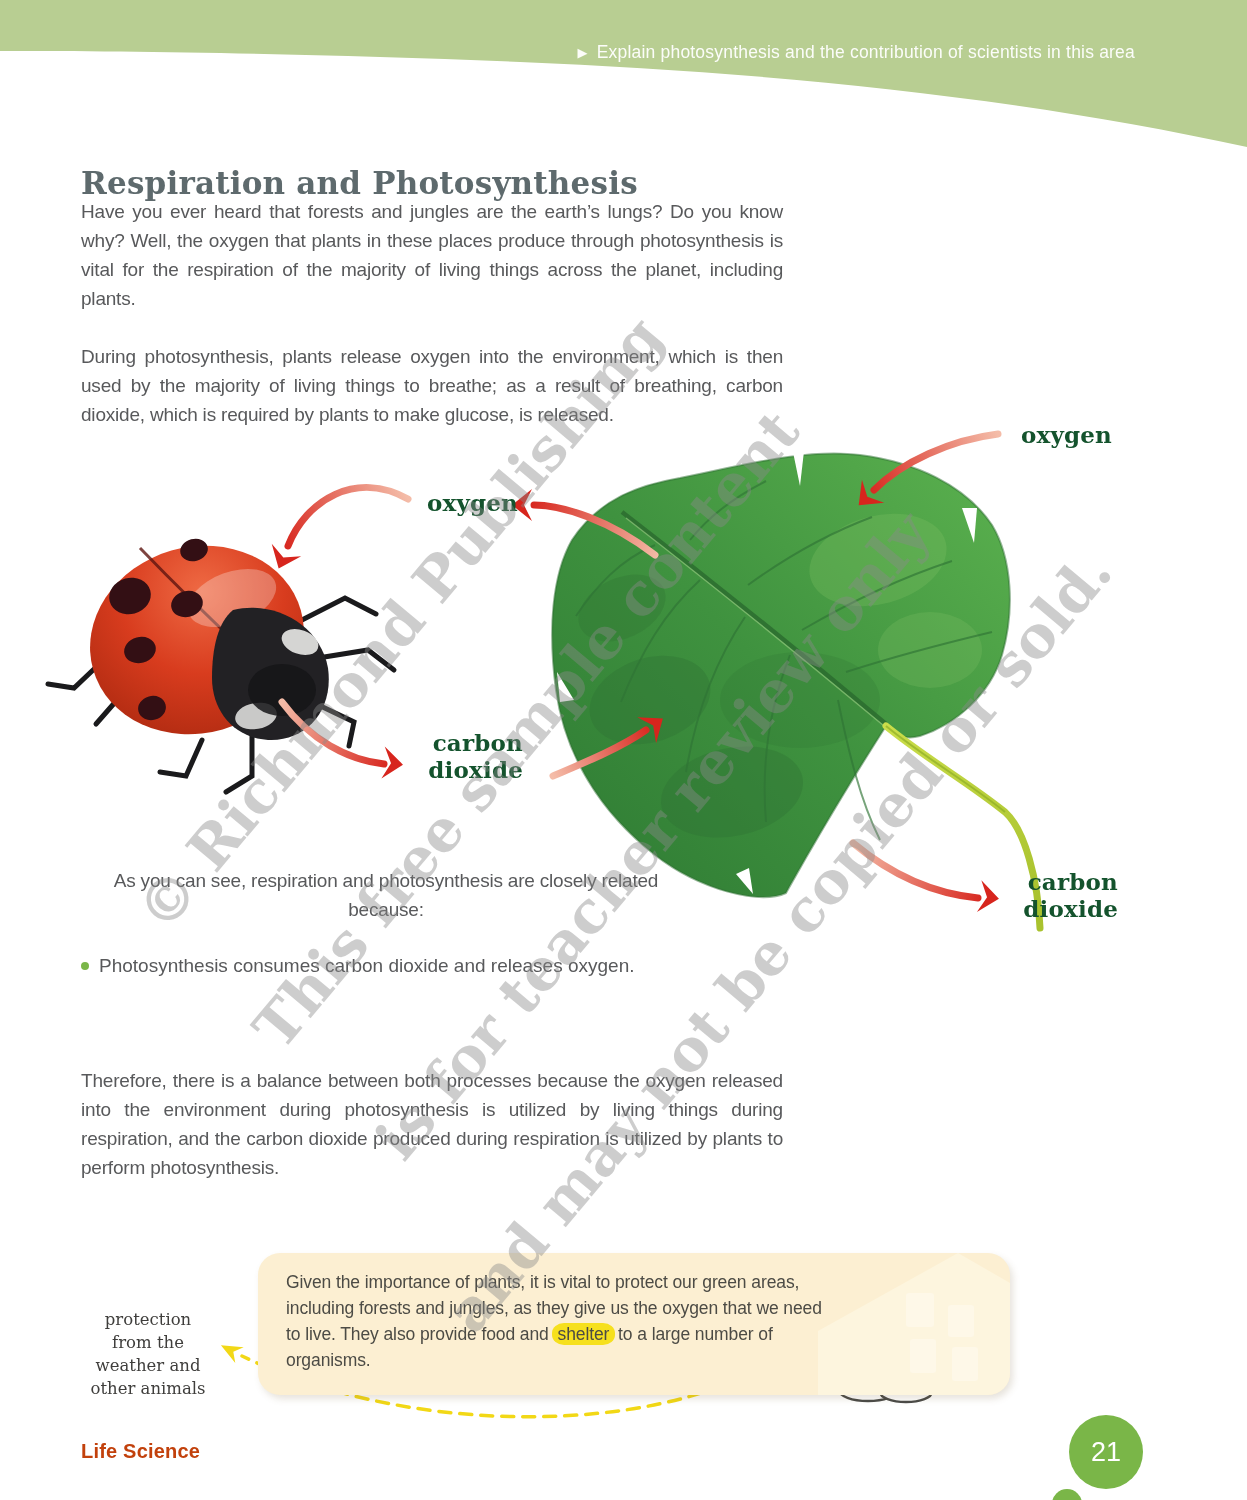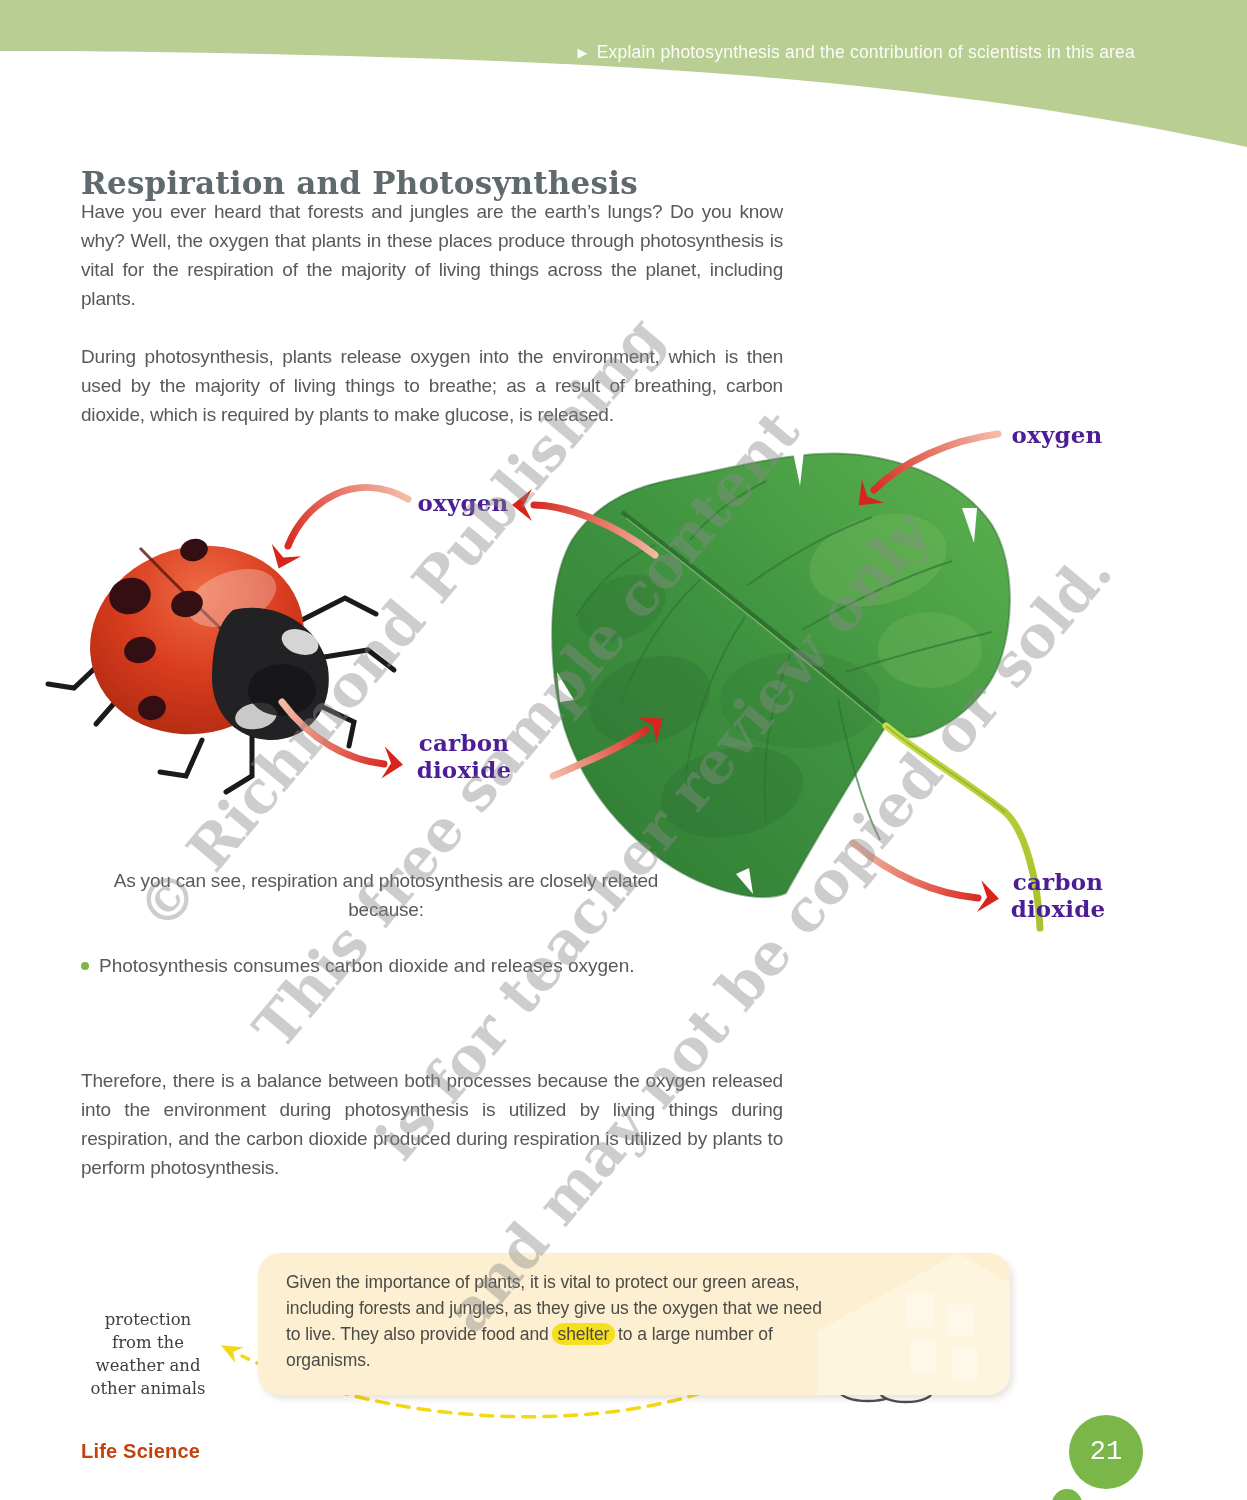--- a/index.html
+++ b/index.html
@@ -21,21 +21,21 @@
   #p1{top:197px;width:702px;}
   #p2{top:342px;width:702px;}
   #p3{top:866px;width:610px;text-align:center;}
   #p4{top:1066px;width:702px;}
   .bullets{position:absolute;left:81px;top:951px;z-index:3;font-size:19px;line-height:29px;}
   .bullets .li{display:flex;align-items:flex-start;margin-bottom:2px;}
   .bullets .dot{width:8px;height:8px;border-radius:50%;background:#7ab648;margin:11px 10px 0 0;flex:0 0 8px;}
 
   
   .dlabel{position:absolute;z-index:4;font-family:"DejaVu Serif",serif;font-weight:700;
-          color:#4c1d95;font-size:23px;text-align:center;line-height:27px;letter-spacing:.2px;}
+          color:#14532d;font-size:23px;text-align:right;line-height:27px;letter-spacing:.2px;}
   #lbl-o2-left{left:408px;top:489px;width:110px;}
   #lbl-co2-left{left:405px;top:729px;width:118px;}
   #lbl-o2-right{left:1002px;top:421px;width:110px;}
   #lbl-co2-right{left:998px;top:868px;width:120px;}
 
   .diagram-svg{position:absolute;left:0;top:0;z-index:3;}
 
   
   .etv-heading{position:absolute;left:272px;top:1214px;z-index:3;font-weight:700;font-size:25px;
                color:#45a33d;letter-spacing:.2px;}
@@ -51,21 +51,21 @@
   .watermark{position:absolute;left:-10px;top:453px;width:1200px;height:660px;z-index:6;
              transform:rotate(-50deg);transform-origin:center center;text-align:center;
              font-family:"DejaVu Serif",serif;font-weight:700;font-size:58px;line-height:165px;
              color:#8a8a8a;opacity:.42;pointer-events:none;white-space:nowrap;}
 
   
   .footer-section{position:absolute;left:81px;top:1440px;z-index:3;font-weight:700;font-size:20px;
                   color:#c2410c;letter-spacing:.2px;}
   .page-circle{position:absolute;left:1069px;top:1415px;width:74px;height:74px;border-radius:50%;
                background:#7ab648;z-index:3;display:flex;align-items:center;justify-content:center;}
-  .page-circle span{font-family:Liberation Mono, monospace;font-size:27px;color:#ffffff;}
+  .page-circle span{font-family:Liberation Sans, sans-serif;font-size:27px;color:#ffffff;}
   .page-dot{position:absolute;left:1052px;top:1489px;width:30px;height:30px;border-radius:50%;
             background:#7ab648;z-index:3;}
 </style>
 </head>
 <body>
 
 <div class="page">
 
   <svg class="band-svg" width="1247" height="160">
     <path d="M0,0 H1247 V147 C1010,95 760,72 520,62 C330,54 140,51 0,51 Z" fill="#b8ce92"></path>

